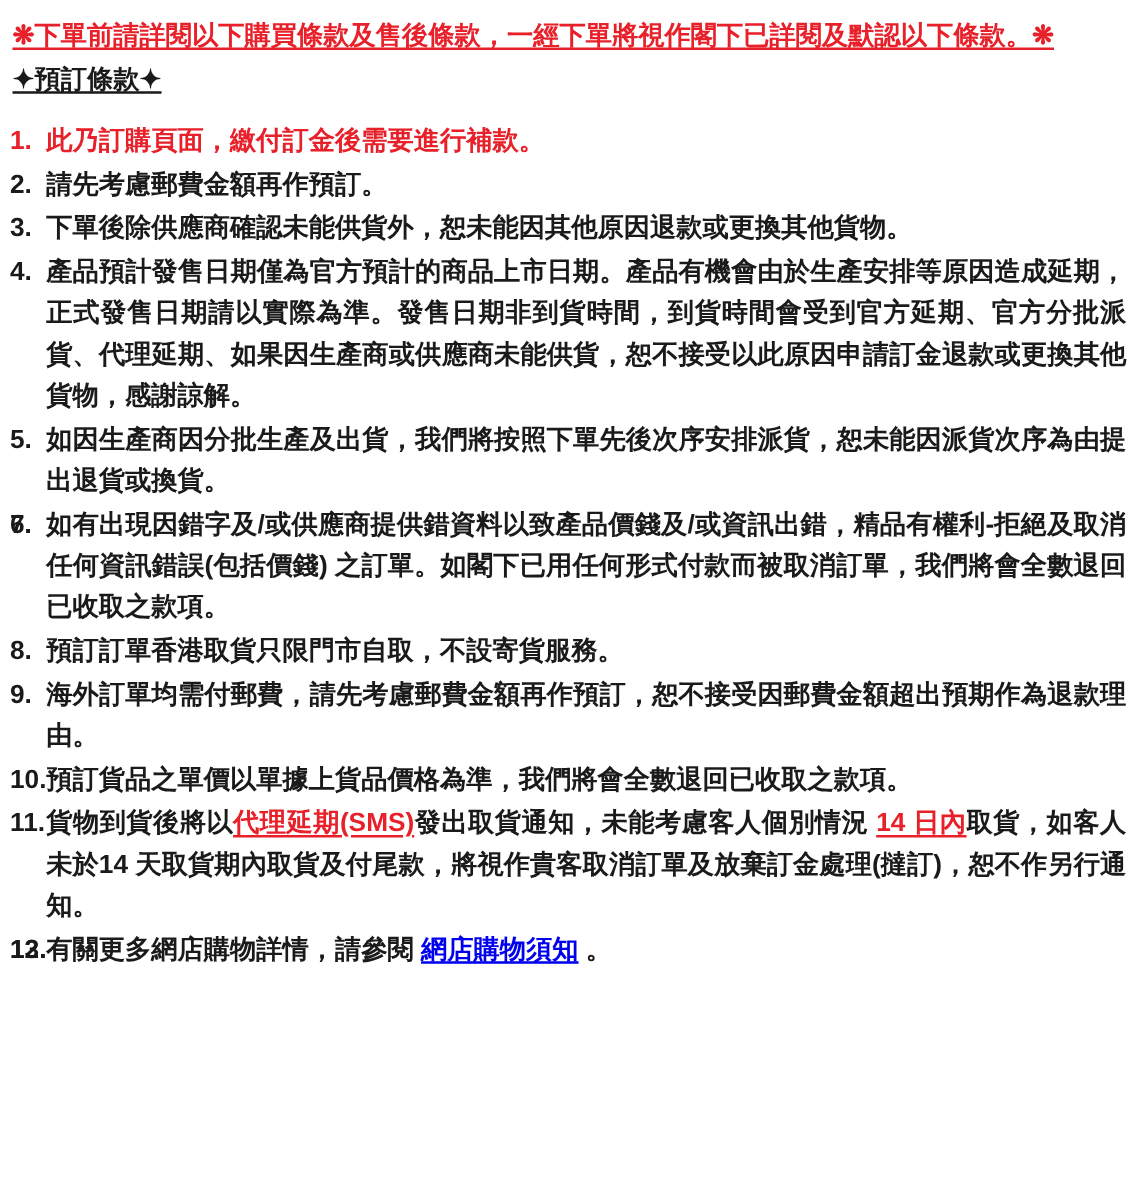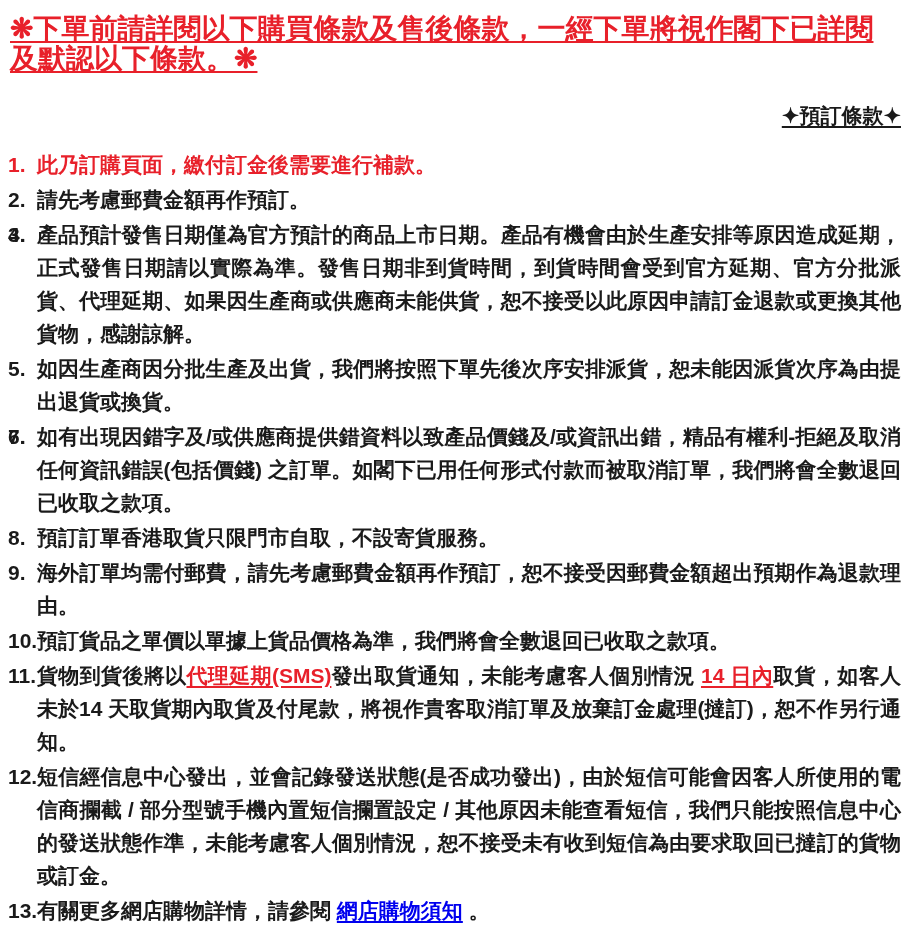--- a/index.html
+++ b/index.html
@@ -17,37 +17,36 @@
     color: var(--text-black);
   }
   .page {
     width: 913px;
     min-height: 948px;
     padding: 14px 12px 20px 8px;
     background: var(--page-bg);
   }
   .banner {
     color: var(--alert-red);
-    font-size: 28px;
+    font-size: 21px;
     line-height: 30px;
     text-decoration: underline;
     text-decoration-color: var(--alert-red);
     text-underline-offset: 3px;
     padding-left: 2px;
-    margin-bottom: 27px;
+    margin-bottom: 5px;
   }
   .section-title {
     color: var(--text-black);
     font-size: 21px;
     line-height: 30px;
     text-decoration: underline;
     text-underline-offset: 3px;
     padding-left: 2px;
     margin-bottom: 17px;
-    text-align: right;
   }
   .terms-list { display: block; }
   .term-item {
     position: relative;
     padding-left: 29px;
     font-size: 21px;
     line-height: 33px;
     margin-bottom: 2px;
     text-align: justify;
   }
@@ -75,26 +74,26 @@
 
 <div class="page">
 
   <div class="banner">❋下單前請詳閱以下購買條款及售後條款，一經下單將視作閣下已詳閱及默認以下條款。❋</div>
 
   <div class="section-title">✦預訂條款✦</div>
 
   <div class="terms-list">
       <div class="term-item red-item"><span class="term-num">1.</span><span class="term-text"><span class="seg-red">此乃訂購頁面，繳付訂金後需要進行補款。</span></span></div>
       <div class="term-item"><span class="term-num">2.</span><span class="term-text"><span>請先考慮郵費金額再作預訂。</span></span></div>
-      <div class="term-item"><span class="term-num">3.</span></div>
+      <div class="term-item"><span class="term-num">3.</span><span class="term-text"><span>下單後除供應商確認未能供貨外，恕未能因其他原因退款或更換其他貨物。</span></span></div>
       <div class="term-item"><span class="term-num">4.</span><span class="term-text"><span>產品預計發售日期僅為官方預計的商品上市日期。產品有機會由於生產安排等原因造成延期，正式發售日期請以實際為準。發售日期非到貨時間，到貨時間會受到官方延期、官方分批派貨、代理延期、如果因生產商或供應商未能供貨，恕不接受以此原因申請訂金退款或更換其他貨物，感謝諒解。</span></span></div>
       <div class="term-item"><span class="term-num">5.</span><span class="term-text"><span>如因生產商因分批生產及出貨，我們將按照下單先後次序安排派貨，恕未能因派貨次序為由提出退貨或換貨。</span></span></div>
       <div class="term-item"><span class="term-num">6.</span></div>
       <div class="term-item"><span class="term-num">7.</span><span class="term-text"><span>如有出現因錯字及/或供應商提供錯資料以致產品價錢及/或資訊出錯，精品有權利-拒絕及取消任何資訊錯誤(包括價錢) 之訂單。如閣下已用任何形式付款而被取消訂單，我們將會全數退回已收取之款項。</span></span></div>
       <div class="term-item"><span class="term-num">8.</span><span class="term-text"><span>預訂訂單香港取貨只限門市自取，不設寄貨服務。</span></span></div>
       <div class="term-item"><span class="term-num">9.</span><span class="term-text"><span>海外訂單均需付郵費，請先考慮郵費金額再作預訂，恕不接受因郵費金額超出預期作為退款理由。</span></span></div>
       <div class="term-item"><span class="term-num">10.</span><span class="term-text"><span>預訂貨品之單價以單據上貨品價格為準，我們將會全數退回已收取之款項。</span></span></div>
       <div class="term-item"><span class="term-num">11.</span><span class="term-text"><span>貨物到貨後將以</span><span class="seg-red seg-underline">代理延期(SMS)</span><span>發出取貨通知，未能考慮客人個別情況 </span><span class="seg-red seg-underline">14 日內</span><span>取貨，如客人未於14 天取貨期內取貨及付尾款，將視作貴客取消訂單及放棄訂金處理(撻訂)，恕不作另行通知。</span></span></div>
-      <div class="term-item"><span class="term-num">12.</span><span class="term-text"><span>短信經信息中心發出，並會記錄發送狀態(是否成功發出)，由於短信可能會因客人所使用的電信商攔截 / 部分型號手機內置短信攔置設定 / 其他原因未能查看短信，我們只能按照信息中心的發送狀態作準，未能考慮客人個別情況，恕不接受未有收到短信為由要求取回已撻訂的貨物或訂金。</span></span></div>
+      <div class="term-item"><span class="term-num">12.</span></div>
       <div class="term-item"><span class="term-num">13.</span><span class="term-text"><span>有關更多網店購物詳情，請參閱 </span><a href="#" class="seg-link">網店購物須知</a><span> 。</span></span></div>
     </div>
 
 </div>
 
 </body></html>

